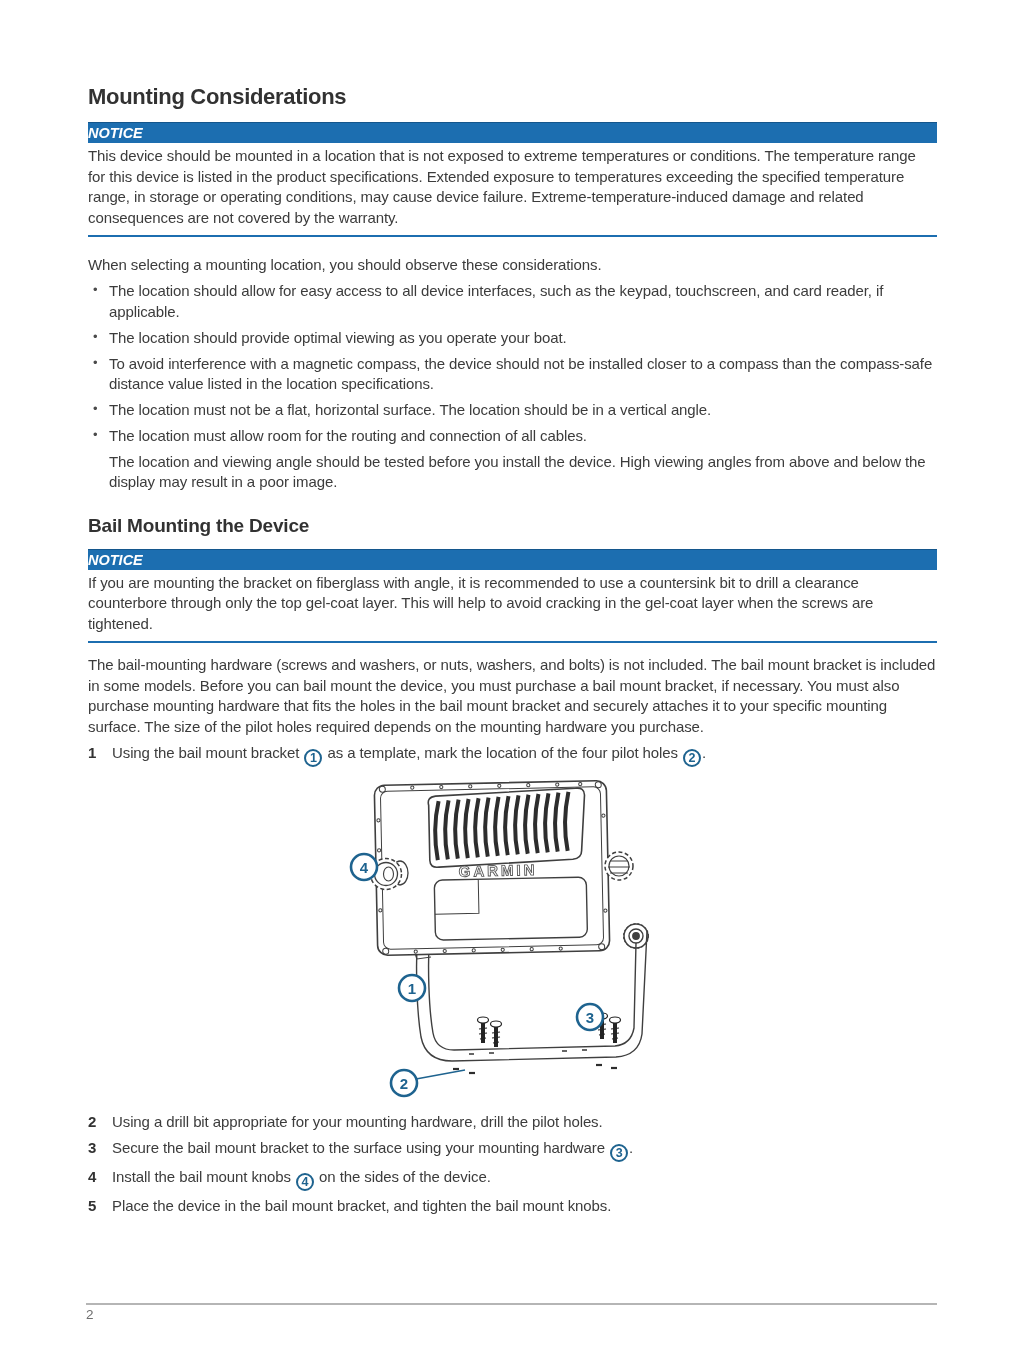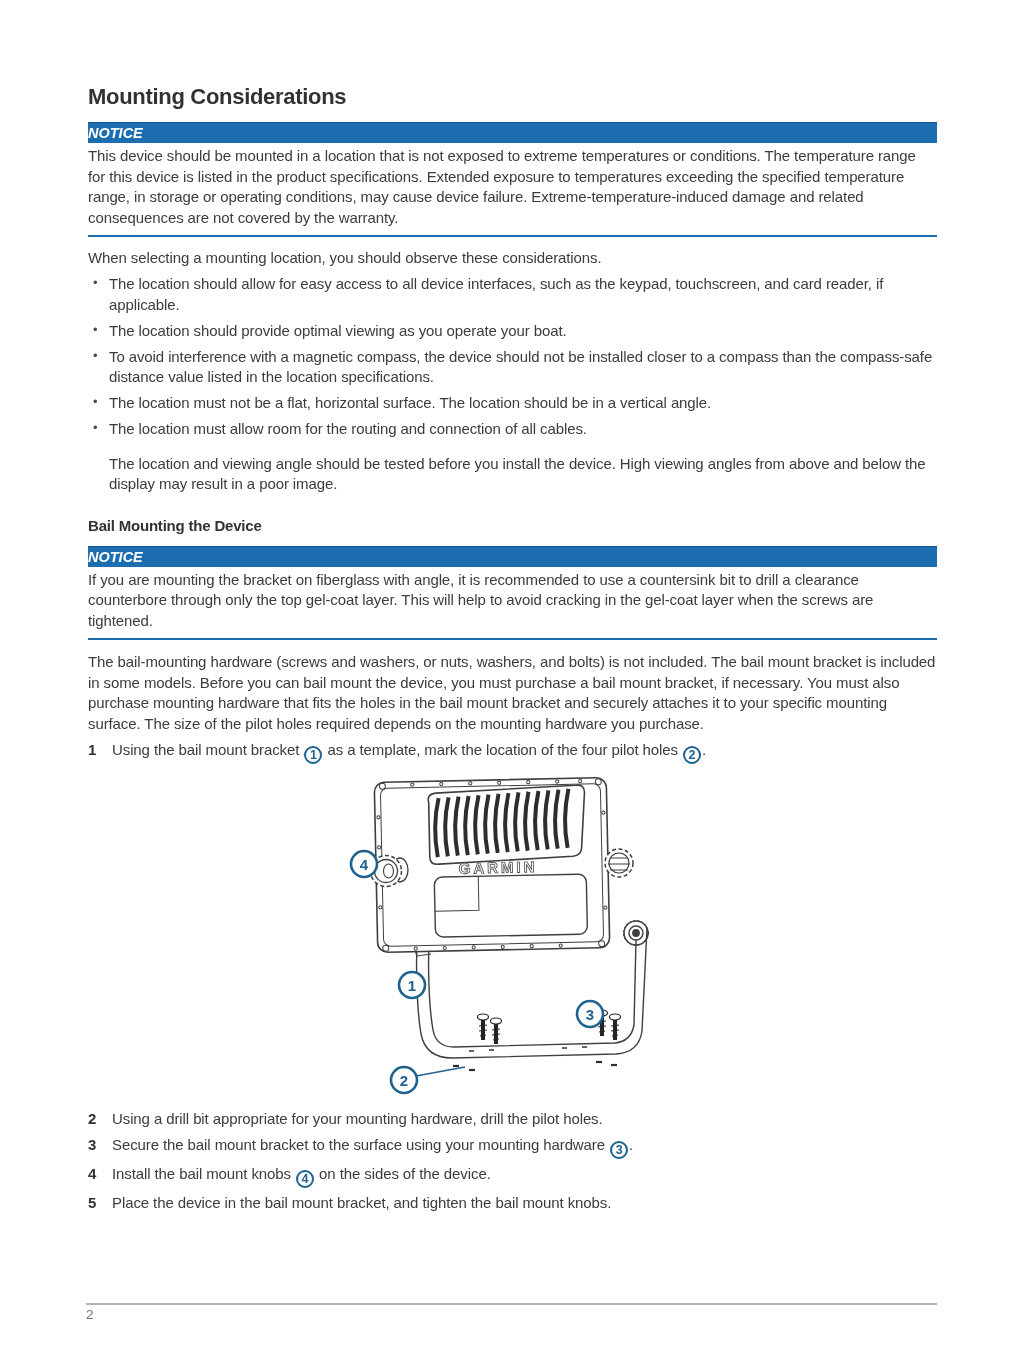--- a/index.html
+++ b/index.html
@@ -15,36 +15,36 @@
   body{
     width:1024px;height:1354px;
     font-family:"Liberation Sans",sans-serif;
     color:var(--ink);
     -webkit-font-smoothing:antialiased;
   }
   .page{position:relative;width:1024px;height:1354px;overflow:hidden;background:#fff}
   .content{position:absolute;left:88px;top:0;width:849px}
 
   h1{margin-top:84px;font-size:22px;letter-spacing:-0.3px;color:var(--head);font-weight:bold}
-  h2{margin-top:22px;font-size:15px;letter-spacing:-0.2px;color:var(--head);font-weight:bold}
+  h2{margin-top:22px;font-size:19px;letter-spacing:-0.2px;color:var(--head);font-weight:bold}
 
   .notice{margin-top:12px;border-bottom:2px solid var(--blue);padding-bottom:7px}
   .notice-bar{
     background:var(--blue);color:#fff;text-align:left;
     font-style:italic;font-weight:bold;font-size:14.5px;
     height:21px;line-height:21px;border-top:1px solid var(--blue-dark);
   }
   .notice-text{margin-top:3px}
 
   p,li,.step{font-size:15px;line-height:20.5px;letter-spacing:-0.1px}
-  .intro{margin-top:11px}
+  .intro{margin-top:18px}
   ul.bullets{list-style:none;margin-top:1px}
   ul.bullets li{position:relative;padding-left:21px;margin-top:5.5px}
   ul.bullets li::before{content:"\2022";position:absolute;left:5px;top:-1px;color:#4a4a4a;font-size:13px}
-  .subnote{margin-left:21px;margin-top:14px}
+  .subnote{margin-left:21px;margin-top:5px}
   .para{margin-top:12px}
 
   .steps{margin-top:6px}
   .step{display:flex;margin-top:5px}
   .step-num{width:24px;flex:none;font-weight:bold;color:var(--head)}
   .step-text{flex:1}
   .co{
     display:inline-block;width:18px;height:18px;
     border:2px solid var(--co);border-radius:50%;
     color:var(--co);font-weight:bold;font-size:12.5px;line-height:14px;

